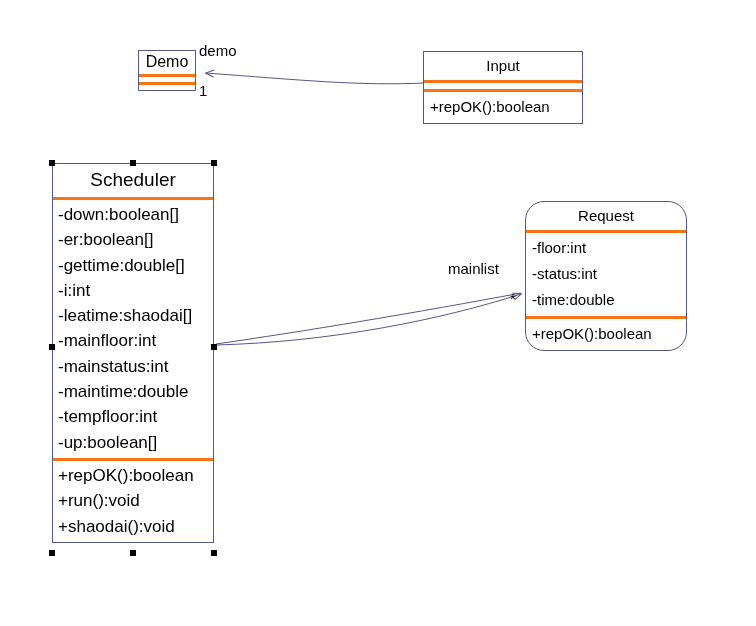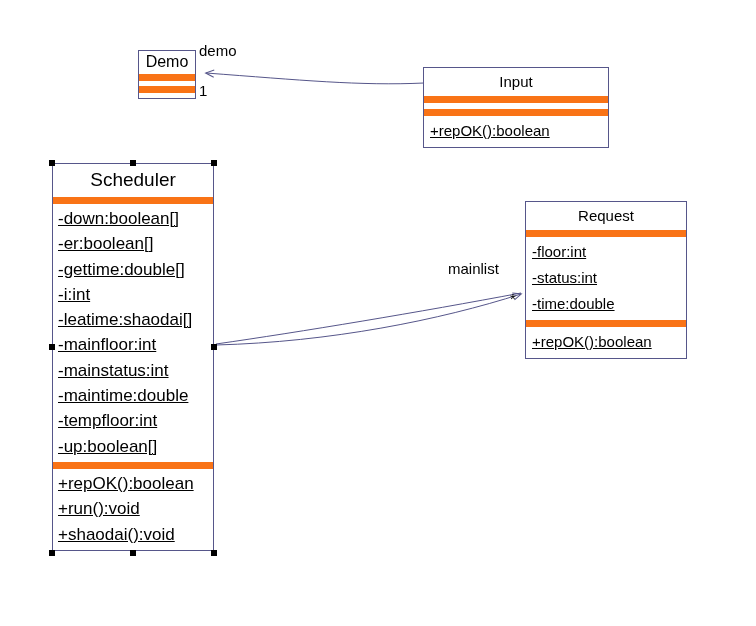--- a/index.html
+++ b/index.html
@@ -33,23 +33,22 @@
   }
   .uml-name {
     text-align: center;
     font-size: 15px;
     line-height: 1.0;
     padding: 5px 6px 6px 6px;
     white-space: nowrap;
     color: #000;
   }
   .uml-compartment {
-    border-top: 7px solid #f97316;
+    border-top: 3px solid #f97316;
     padding: 2px 0 3px 0;
-    text-decoration: underline;
   }
   .uml-compartment.empty-thin {
     padding: 0;
     height: 5px;
   }
   .uml-member {
     font-size: 14px;
     line-height: 24px;
     padding: 0 4px 0 4px;
     white-space: nowrap;
@@ -148,21 +147,21 @@
 
   <div class="uml-class" id="class-demo" style="left:138px; top:50px; width:58px;">
     <div class="uml-name">Demo</div>
     <div class="uml-compartment empty-thin"></div>
     <div class="uml-compartment empty-thin"></div>
   </div>
 
   <div class="edge-label" style="left:199px; top:42px;">demo</div>
   <div class="mult-label" style="left:199px; top:82px;">1</div>
 
-  <div class="uml-class" id="class-input" style="left:423px; top:51px; width:186px;margin-top:16px;">
+  <div class="uml-class" id="class-input" style="left:423px; top:51px; width:160px;">
     <div class="uml-name">Input</div>
     <div class="uml-compartment empty-thin"></div>
     <div class="uml-compartment">
       <div class="uml-member">+repOK():boolean</div>
     </div>
   </div>
 
   <div class="uml-class" id="class-scheduler" style="left:52px; top:163px; width:162px;">
     <div class="uml-name">Scheduler</div>
 
@@ -188,21 +187,21 @@
 
   <div class="handle" style="left:49px;  top:160px;"></div>
   <div class="handle" style="left:130px; top:160px;"></div>
   <div class="handle" style="left:211px; top:160px;"></div>
   <div class="handle" style="left:49px;  top:344px;"></div>
   <div class="handle" style="left:211px; top:344px;"></div>
   <div class="handle" style="left:49px;  top:550px;"></div>
   <div class="handle" style="left:130px; top:550px;"></div>
   <div class="handle" style="left:211px; top:550px;"></div>
 
-  <div class="uml-class" id="class-request" style="left:525px; top:201px; width:162px;">
+  <div class="uml-class" id="class-request" style="left:525px; top:201px; width:162px;border-radius:19px;">
     <div class="uml-name">Request</div>
 
     <div class="uml-compartment">
       <div class="uml-member">-floor:int</div>
       <div class="uml-member">-status:int</div>
       <div class="uml-member">-time:double</div>
     </div>
 
     <div class="uml-compartment">
       <div class="uml-member">+repOK():boolean</div>

